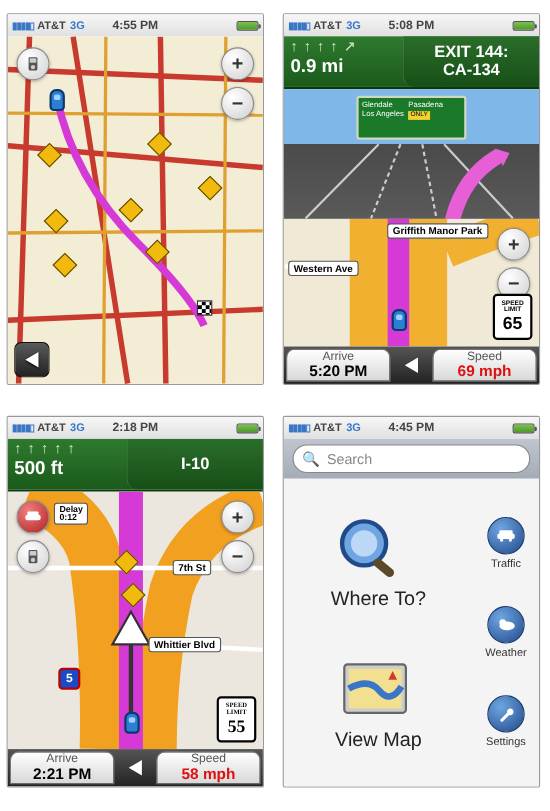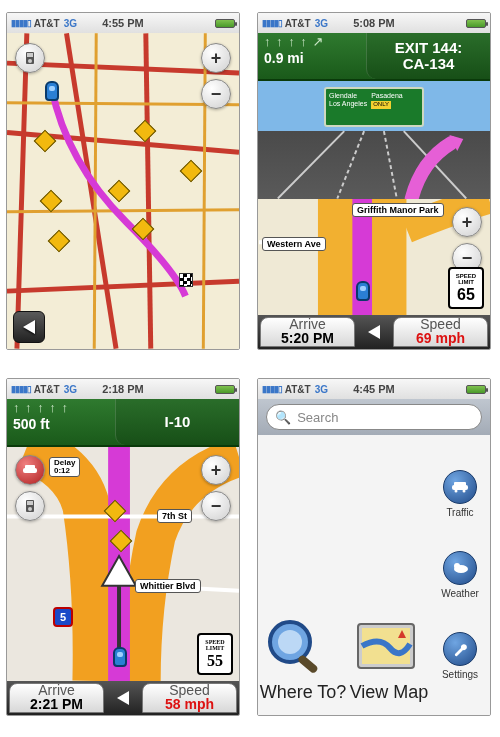--- a/index.html
+++ b/index.html
@@ -23,43 +23,43 @@
 
 
 .rbtn { position: absolute; width: 30px; height: 30px; border-radius: 50%; background: radial-gradient(circle at 35% 30%, #fff, #cfcfcf); border: 1px solid #888; display: flex; align-items: center; justify-content: center; font-size: 18px; font-weight: bold; color: #333; box-shadow: 0 1px 3px rgba(0,0,0,.3); }
 .sqbtn { position: absolute; width: 32px; height: 32px; border-radius: 6px; background: linear-gradient(#5a5a5a,#222); border:1px solid #111; display:flex; align-items:center; justify-content:center; }
 .back-arrow { width:0; height:0; border-top:7px solid transparent; border-bottom:7px solid transparent; border-right:12px solid #fff; filter: drop-shadow(0 1px 1px #000); }
 
 
 .turnbar { position:absolute; top:20px; left:0; right:0; height:48px; background: linear-gradient(#2f7a2f,#1a5a1a); border-bottom:2px solid #0a3a0a; display:flex; color:#fff; }
 .turnbar .left { width: 108px; padding: 2px 6px; }
 .turnbar .arrows { font-size: 13px; letter-spacing: 1px; color:#cde8c9; line-height: 1; }
-.turnbar .dist { font-size: 14px; font-weight: bold; margin-top: 2px; }
+.turnbar .dist { font-size: 17px; font-weight: bold; margin-top: 2px; }
 .turnbar .right { flex:1; background: linear-gradient(#2a6d2a,#174f17); border-left:1px solid rgba(255,255,255,.15); border-radius: 0 0 0 10px; display:flex; align-items:center; justify-content:center; font-size:15px; font-weight:bold; text-align:center; padding: 0 16px; line-height:1.1; }
 
 
 .botbar { position:absolute; bottom:0; left:0; right:0; height:34px; background: linear-gradient(#555,#222); display:flex; align-items:stretch; }
 .botbar .panel { background: linear-gradient(#fff,#d8d8d8); border-radius: 8px 8px 0 0; border:1px solid #777; margin:2px; display:flex; flex-direction:column; align-items:center; justify-content:center; padding: 0 6px; }
-.botbar .lbl { font-size:14px; color:#555; line-height:1; }
+.botbar .lbl { font-size:11px; color:#555; line-height:1; }
 .botbar .val { font-size:14px; font-weight:bold; line-height:1.1; }
 .botbar .speed { color:#d11; }
 .botbar .backbtn { width:34px; display:flex; align-items:center; justify-content:center; }
 .botbar .backbtn .ba { width:0;height:0;border-top:7px solid transparent;border-bottom:7px solid transparent;border-right:12px solid #fff; }
 
 
 .speedlimit { position:absolute; width:36px; height:42px; background:#fff; border:2px solid #000; border-radius:4px; display:flex; flex-direction:column; align-items:center; justify-content:center; font-weight:bold; }
 .speedlimit .t { font-size:6px; line-height:1; }
 .speedlimit .n { font-size:16px; line-height:1; margin-top:2px; }
 
 
 .s4 .content { position:absolute; top:20px; left:0; right:0; bottom:0; background:#f4f4f4; }
 .searchwrap { height:36px; background: linear-gradient(#bfc6cf,#a3abb6); padding:5px 8px; }
 .searchbox { height:26px; background:#fff; border-radius:13px; border:1px solid #888; display:flex; align-items:center; padding:0 8px; color:#888; font-size:13px; }
 .searchbox .mag { margin-right:6px; font-size:13px; color:#888; }
-.mainarea { position:absolute; top:36px; left:0; right:60px; bottom:0; display:flex; flex-direction:row; align-items:flex-end; justify-content: space-around; padding: 12px 0; }
+.mainarea { position:absolute; top:36px; left:0; right:60px; bottom:0; display:flex; flex-direction:column; align-items:center; justify-content: space-around; padding: 12px 0; }
 .sidecol { position:absolute; top:36px; right:0; bottom:0; width:60px; display:flex; flex-direction:column; align-items:center; justify-content: space-around; padding: 18px 0; }
 .sidecol .item { display:flex; flex-direction:column; align-items:center; font-size:10px; color:#333; }
 .sidecol .ic { width:34px; height:34px; border-radius:50%; background: radial-gradient(circle at 35% 30%, #6fa5e2, #204a88); margin-bottom:3px; border:1px solid #183a6a; display:flex; align-items:center; justify-content:center; color:#fff; font-size:16px; }
 .mainarea .lbl { font-size:18px; color:#222; margin-top:6px; }
 .bigicon { width:72px; height:60px; position:relative; }
 .label-chip { position:absolute; background:#fff; border:1px solid #555; border-radius:3px; font-size:9px; padding:1px 4px; font-weight:600; white-space:nowrap; }
 
 
 .lane3d { position:absolute; top:68px; left:0; right:0; height:118px; background: linear-gradient(#7fb8e8 0%, #7fb8e8 42%, #4a4a4a 42%, #5a5a5a 100%); overflow:hidden; }
 .hsign { position:absolute; top:6px; left:50%; transform:translateX(-50%); width:100px; height:40px; background:#1a7a2a; border:2px solid #cfd8c0; border-radius:3px; font-size:7px; color:#fff; padding:3px; line-height:1.2; }

